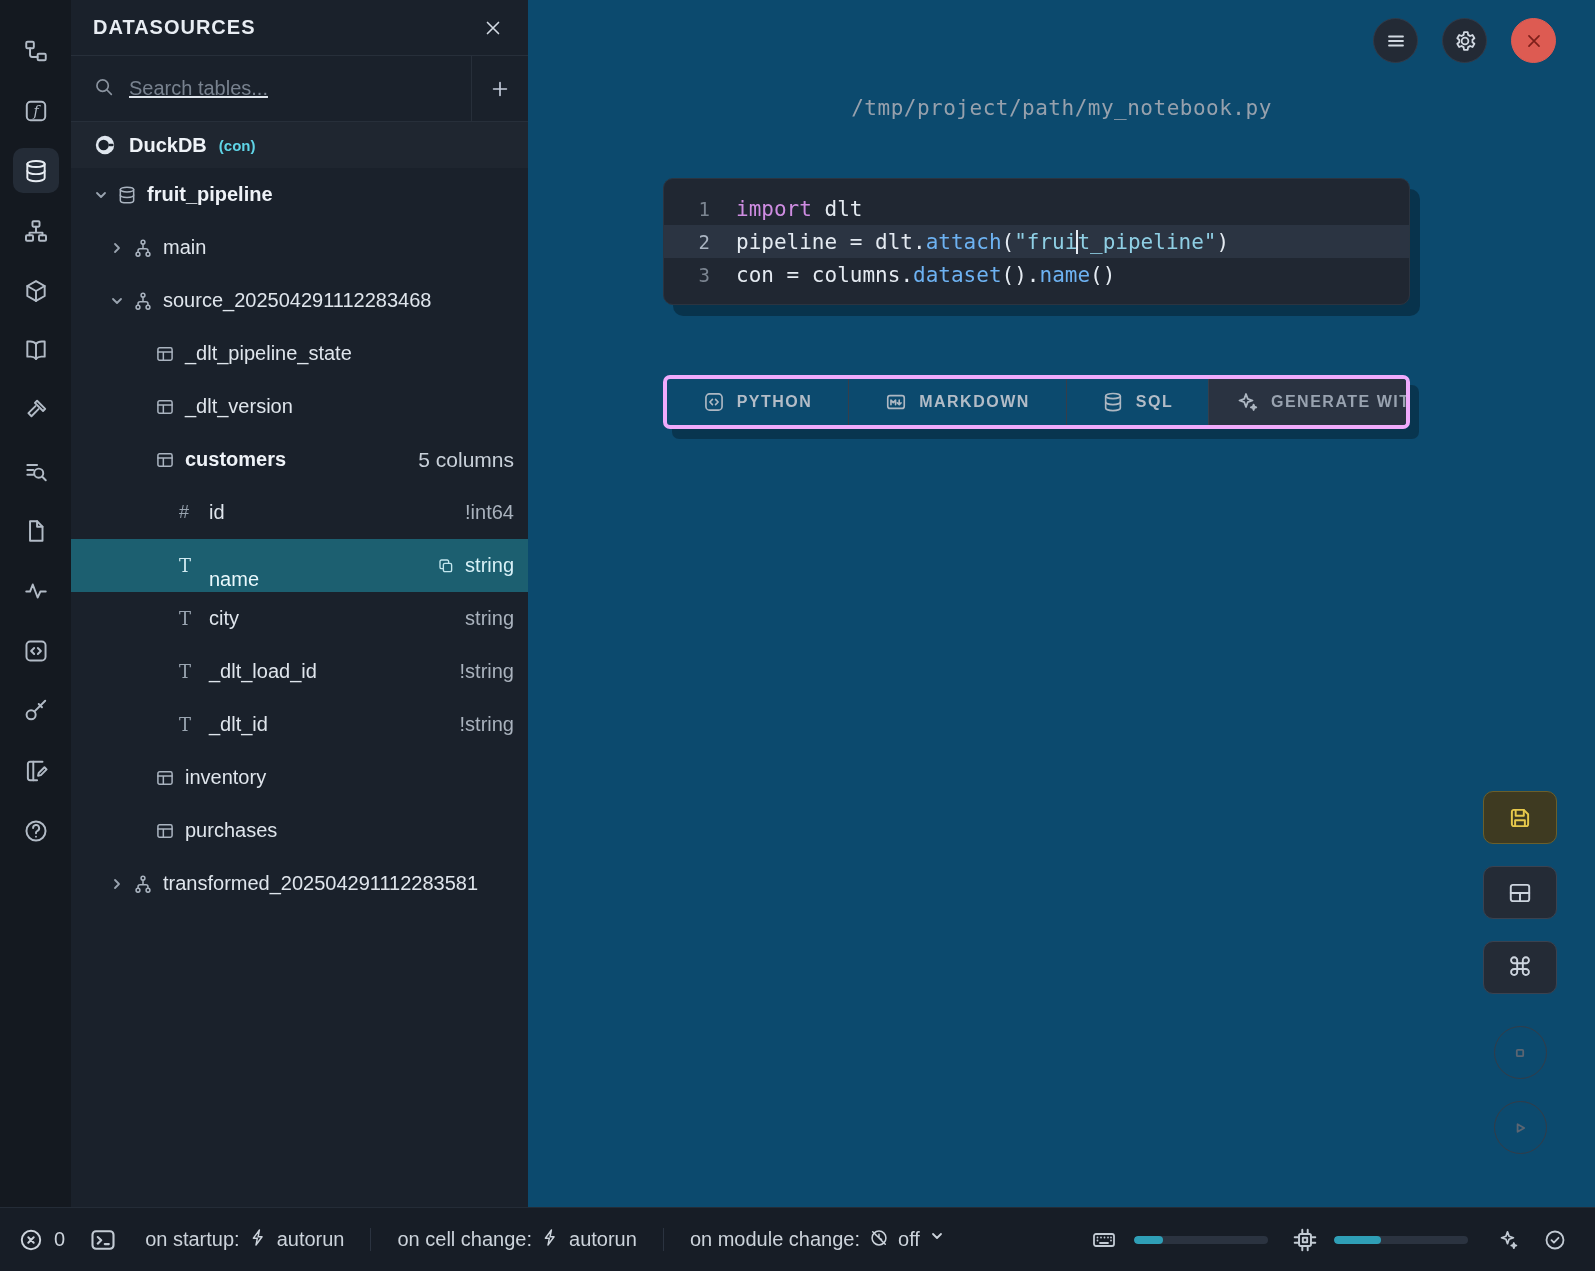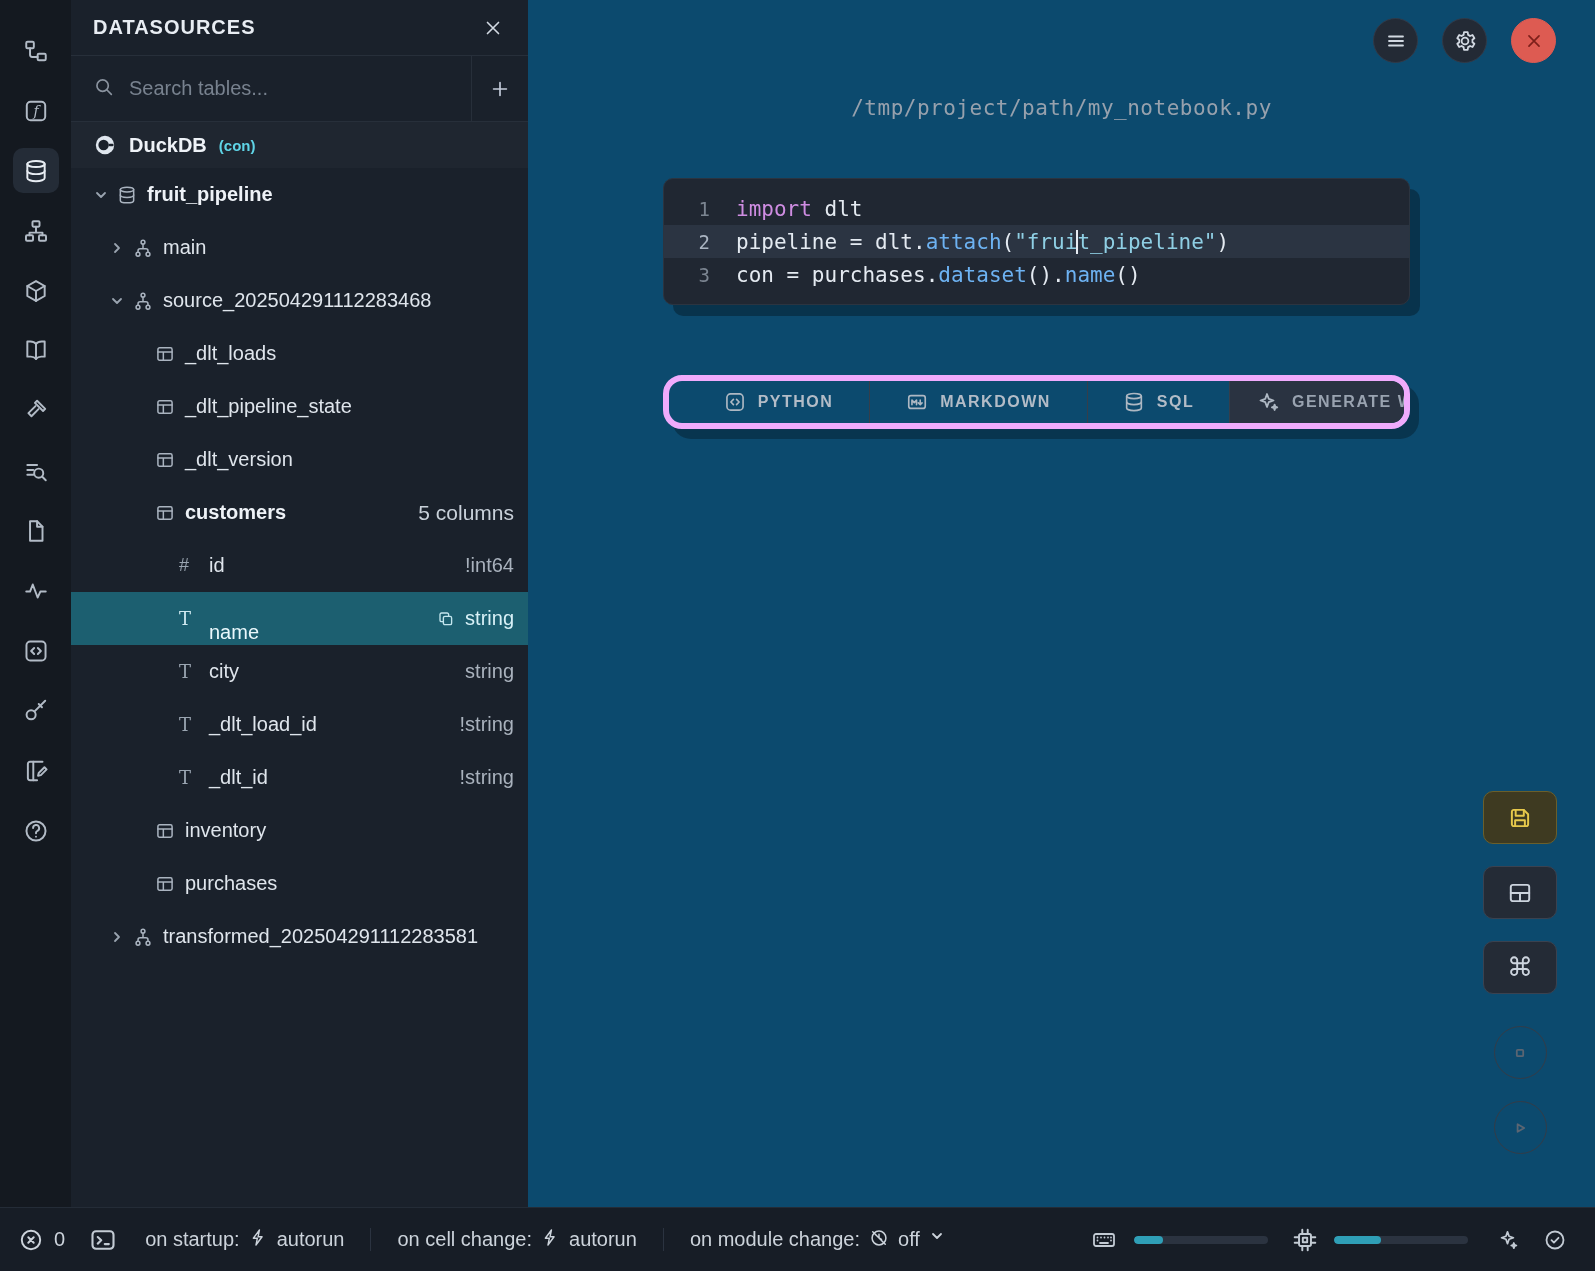--- a/index.html
+++ b/index.html
@@ -15,21 +15,21 @@
   .rail-btn { width:46px; height:45px; display:grid; place-items:center; color:#b2bbc6; border-radius:10px; cursor:pointer; }
   .rail-btn.active { background:#242c37; color:#e8edf3; }
 
   
   .panel { width:457px; background:#1a212b; flex:none; display:flex; flex-direction:column; }
   .phead { height:56px; display:flex; align-items:center; padding:0 24px 0 22px; border-bottom:1px solid #272f3a; }
   .ptitle { font-size:20px; font-weight:bold; letter-spacing:1px; color:#e8edf3; }
   .pclose { margin-left:auto; background:none; border:none; color:#d2d9e2; cursor:pointer; display:grid; place-items:center; }
   .psearch { height:66px; display:flex; align-items:center; border-bottom:1px solid #272f3a; }
   .psearch .sicon { margin-left:22px; color:#8a939f; flex:none; }
-  .psearch input { flex:1; min-width:0; background:transparent; border:none; outline:none; margin-left:14px; font:20px "Liberation Sans",sans-serif; color:#dfe5ec; }
+  .psearch input { flex:1; min-width:0; background:transparent; border:none; outline:none; margin-left:14px; font:20px "Liberation Sans",sans-serif; color:#dfe5ec;text-decoration:underline; }
   .psearch input::placeholder { color:#78828f; }
   .padd { width:57px; height:100%; border:none; border-left:1px solid #272f3a; background:transparent; color:#c6cedd; display:grid; place-items:center; cursor:pointer; flex:none; }
   .connrow { height:46px; background:#1f2630; display:flex; align-items:center; padding:0 22px; gap:12px; cursor:pointer; }
   .connname { font-size:20px; font-weight:bold; color:#eef2f7; }
   .connbadge { font-size:15px; font-weight:bold; color:#5fd4e6; }
   .tree { flex:1; overflow:hidden; }
   .trow { height:53px; display:flex; align-items:center; padding-right:14px; cursor:pointer; }
   .trow .chev { width:24px; color:#9aa4b0; display:flex; align-items:center; flex:none; }
   .trow .ticon { width:30px; color:#aab4c0; display:flex; align-items:center; flex:none; }
   .trow .glyph { width:30px; font-size:18px; color:#9aa5b1; flex:none; }
@@ -56,21 +56,21 @@
 
   .cell { margin:58px 0 0 135px; width:747px; background:#202732; border:1px solid #2b3440; border-radius:10px; box-shadow:10px 11px 0 rgba(0,0,0,.30); padding:13px 0; }
   .cline { display:flex; align-items:center; height:33px; font:21px "DejaVu Sans Mono",monospace; color:#e4eaf1; }
   .cline.active { background:#2b3442; }
   .gut { width:46px; text-align:right; font-size:19px; color:#7b8591; flex:none; }
   .cline.active .gut { color:#aab4c1; }
   .ctext { padding-left:26px; white-space:pre; }
   .kw { color:#cf8de2; } .fn { color:#6db2f2; } .str { color:#8fcfe4; }
   .cursor { display:inline-block; width:2px; height:24px; background:#e6ecf3; vertical-align:text-bottom; margin:0 -1px; }
 
-  .addrow { margin:70px 0 0 135px; width:747px; height:54px; display:flex; border:6px solid #f0abfc; border-radius:19px; overflow:hidden; box-shadow:9px 10px 0 rgba(0,0,0,.28);padding-left:19px; }
+  .addrow { margin:70px 0 0 135px; width:747px; height:54px; display:flex; border:4px solid #f0abfc; border-radius:7px; overflow:hidden; box-shadow:9px 10px 0 rgba(0,0,0,.28); }
   .addbtn { display:flex; align-items:center; justify-content:center; gap:12px; border:none; border-right:1px solid #353e4b; background:transparent; color:#b3bcc7; font:700 16px "Liberation Sans",sans-serif; letter-spacing:1.5px; cursor:pointer; white-space:nowrap; }
   .addbtn .aicon { color:#aeb8c3; display:flex; }
   .addbtn.w1 { width:182px; flex:none; } .addbtn.w2 { width:218px; flex:none; } .addbtn.w3 { width:142px; flex:none;text-align:center; }
   .addbtn.gen { flex:1; justify-content:flex-start; padding-left:26px; background:#2a3341; border-right:none; color:#99a3b0; overflow:hidden; }
 
   .sidebtns { position:absolute; right:38px; top:791px; display:flex; flex-direction:column; align-items:center; gap:22px; }
   .sq-btn { width:74px; height:53px; border-radius:10px; background:#242b36; border:1px solid #3a4250; color:#ccd4de; display:grid; place-items:center; cursor:pointer; }
   .sq-btn.save { background:#3e3a21; border-color:#6a5f2b; color:#e7c94b; }
   .sq-btn .cmdglyph { font-size:26px; color:#ccd4de; }
   .round-btn { width:53px; height:53px; border-radius:50%; background:transparent; border:1px solid #333c48; color:#5b6572; display:grid; place-items:center; cursor:pointer; }
@@ -267,29 +267,20 @@
             </span>
           <span class="tlabel">source_202504291112283468</span>
         </div>
         <div class="trow lvl2">
           <span class="ticon">
               <svg width="20" height="20" viewBox="0 0 24 24">
                 <rect x="3.5" y="4.5" width="17" height="15" rx="2"></rect>
                 <path d="M3.5 9.5h17M10 9.5v10"></path>
               </svg>
             </span>
-          <span class="tlabel">_dlt_loads</span>
-        </div>
-        <div class="trow lvl2">
-          <span class="ticon">
-              <svg width="20" height="20" viewBox="0 0 24 24">
-                <rect x="3.5" y="4.5" width="17" height="15" rx="2"></rect>
-                <path d="M3.5 9.5h17M10 9.5v10"></path>
-              </svg>
-            </span>
           <span class="tlabel">_dlt_pipeline_state</span>
         </div>
         <div class="trow lvl2">
           <span class="ticon">
               <svg width="20" height="20" viewBox="0 0 24 24">
                 <rect x="3.5" y="4.5" width="17" height="15" rx="2"></rect>
                 <path d="M3.5 9.5h17M10 9.5v10"></path>
               </svg>
             </span>
           <span class="tlabel">_dlt_version</span>
@@ -398,21 +389,21 @@
         <div class="cline">
           <span class="gut">1</span>
           <span class="ctext"><span class="kw">import</span><span> dlt</span></span>
         </div>
         <div class="cline active">
           <span class="gut">2</span>
           <span class="ctext"><span>pipeline = dlt</span><span>.</span><span class="fn">attach</span><span>(</span><span class="str">"frui</span><span class="cursor"></span><span class="str">t_pipeline"</span><span>)</span></span>
         </div>
         <div class="cline">
           <span class="gut">3</span>
-          <span class="ctext"><span>con = purchases</span><span>.</span><span class="fn">dataset</span><span>().</span><span class="fn">name</span><span>()</span></span>
+          <span class="ctext"><span>con = columns</span><span>.</span><span class="fn">dataset</span><span>().</span><span class="fn">name</span><span>()</span></span>
         </div>
       </div>
 
       <div class="addrow">
         <button class="addbtn w1">
           <span class="aicon">
               <svg width="22" height="22" viewBox="0 0 24 24">
                 <rect x="3.2" y="3.2" width="17.6" height="17.6" rx="4"></rect>
                 <path d="M10.3 9.2L7.5 12l2.8 2.8M13.7 9.2l2.8 2.8-2.8 2.8"></path>
               </svg>

